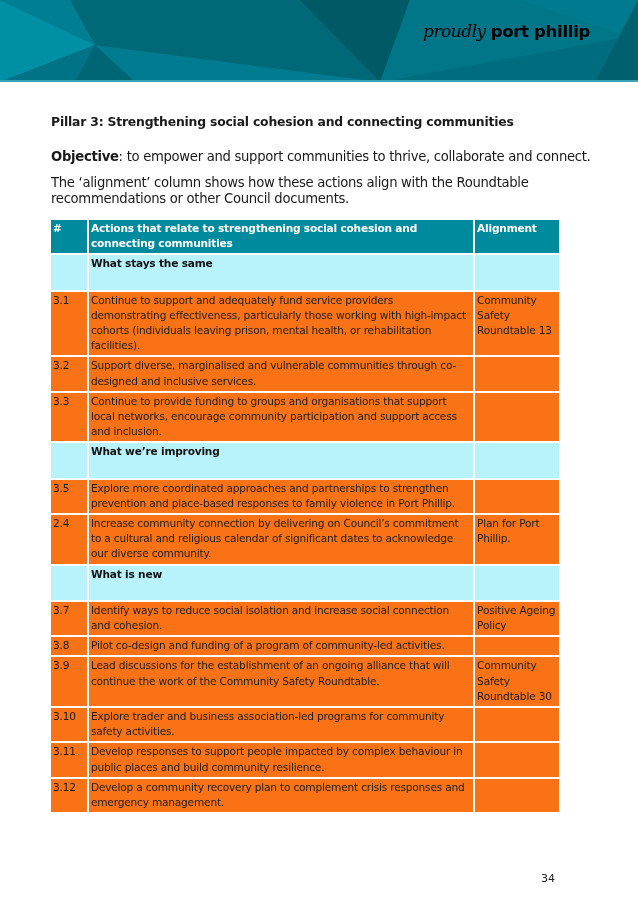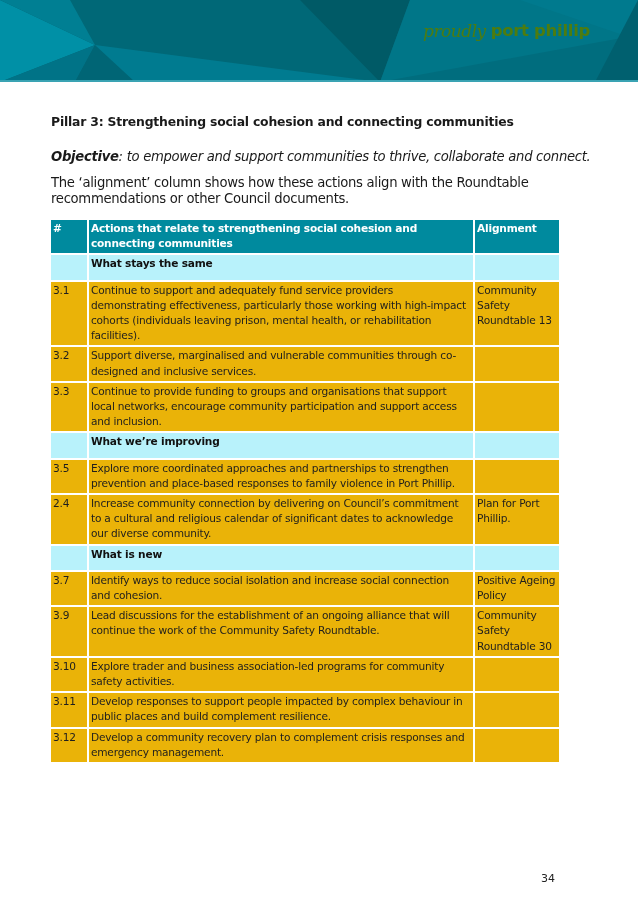--- a/index.html
+++ b/index.html
@@ -3,40 +3,40 @@
 <meta charset="utf-8">
 <style>
   html, body { margin: 0; padding: 0; }
   body {
     width: 638px; height: 912px; background: #ffffff; position: relative; overflow: hidden;
     font-family: "DejaVu Sans", sans-serif; color: #1a1a1a;
   }
   .banner { position: absolute; left: 0; top: 0; width: 638px; height: 82px; overflow: hidden; }
   .banner svg { display: block; }
   .logo {
-    position: absolute; right: 48px; top: 21px; color: #4d7c0f; display: flex; align-items: flex-start; gap: 5px;
+    position: absolute; right: 48px; top: 21px; color: #000000; display: flex; align-items: flex-end; gap: 5px;
   }
   .logo .script { font-family: "DejaVu Serif", serif; font-style: italic; font-size: 17px; letter-spacing: -0.5px; font-weight: normal; }
   .logo .brand { font-family: "DejaVu Sans", sans-serif; font-weight: bold; font-size: 16.5px; letter-spacing: -0.3px; }
 
   .content { position: absolute; left: 51px; top: 114px; width: 520px; }
   .pillar-title { font-size: 12.4px; font-weight: bold; margin: 0 0 20px 0; letter-spacing: -0.2px; }
-  .objective { font-size: 13.2px; margin: 0 0 11px 0; letter-spacing: -0.3px; white-space: nowrap; font-style: italic; }
+  .objective { font-size: 13.2px; margin: 0 0 11px 0; letter-spacing: -0.3px; white-space: nowrap; }
   .objective b { font-weight: bold; }
   .intro { font-size: 13.2px; line-height: 16px; margin: 0; letter-spacing: -0.3px; }
 
   table.actions {
     position: absolute; left: 51px; top: 220px; width: 512px;
     border-collapse: separate; border-spacing: 2px 2px; margin-left: -2px; margin-top: -2px;
     font-size: 10.6px; line-height: 15.2px; letter-spacing: -0.2px;
   }
   table.actions th, table.actions td { padding: 1px 2px 2px 2px; vertical-align: top; text-align: left; }
   table.actions th { background: #008a9e; color: #ffffff; font-weight: bold; }
-  table.actions td { background: #eab308; color: #1e1e1e; }
-  table.actions tr.section td { background: #b8f2fb; font-weight: bold; color: #111; padding-top: 1px; padding-bottom: 8px; }
+  table.actions td { background: #f97316; color: #1e1e1e; }
+  table.actions tr.section td { background: #b8f2fb; font-weight: bold; color: #111; padding-top: 1px; padding-bottom: 18px; }
   table.actions tr.section td.blank { background: #b8f2fb; }
   col.c-num { width: 36px; }
   col.c-act { width: 386px; }
   col.c-ali { width: 84px; }
   td.num { padding-top: 3px; }
   td.act, td.ali { padding-top: 3px; padding-bottom: 2px; }
 
   .page-number { position: absolute; left: 541px; top: 872px; font-size: 11px; color: #222; }
 </style>
 </head>
@@ -122,32 +122,37 @@
         <td class="blank"></td>
         <td>What is new</td>
         <td class="blank"></td>
       </tr>
       <tr>
         <td class="num">3.7</td>
         <td class="act">Identify ways to reduce social isolation and increase social connection and cohesion.</td>
         <td class="ali">Positive Ageing Policy</td>
       </tr>
       <tr>
+        <td class="num">3.8</td>
+        <td class="act">Pilot co-design and funding of a program of community-led activities.</td>
+        <td class="ali"></td>
+      </tr>
+      <tr>
         <td class="num">3.9</td>
         <td class="act">Lead discussions for the establishment of an ongoing alliance that will continue the work of the Community Safety Roundtable.</td>
         <td class="ali">Community Safety Roundtable 30</td>
       </tr>
       <tr>
         <td class="num">3.10</td>
         <td class="act">Explore trader and business association-led programs for community safety activities.</td>
         <td class="ali"></td>
       </tr>
       <tr>
         <td class="num">3.11</td>
-        <td class="act">Develop responses to support people impacted by complex behaviour in public places and build complement resilience.</td>
+        <td class="act">Develop responses to support people impacted by complex behaviour in public places and build community resilience.</td>
         <td class="ali"></td>
       </tr>
       <tr>
         <td class="num">3.12</td>
         <td class="act">Develop a community recovery plan to complement crisis responses and emergency management.</td>
         <td class="ali"></td>
       </tr>
     </tbody>
 </table>
 

